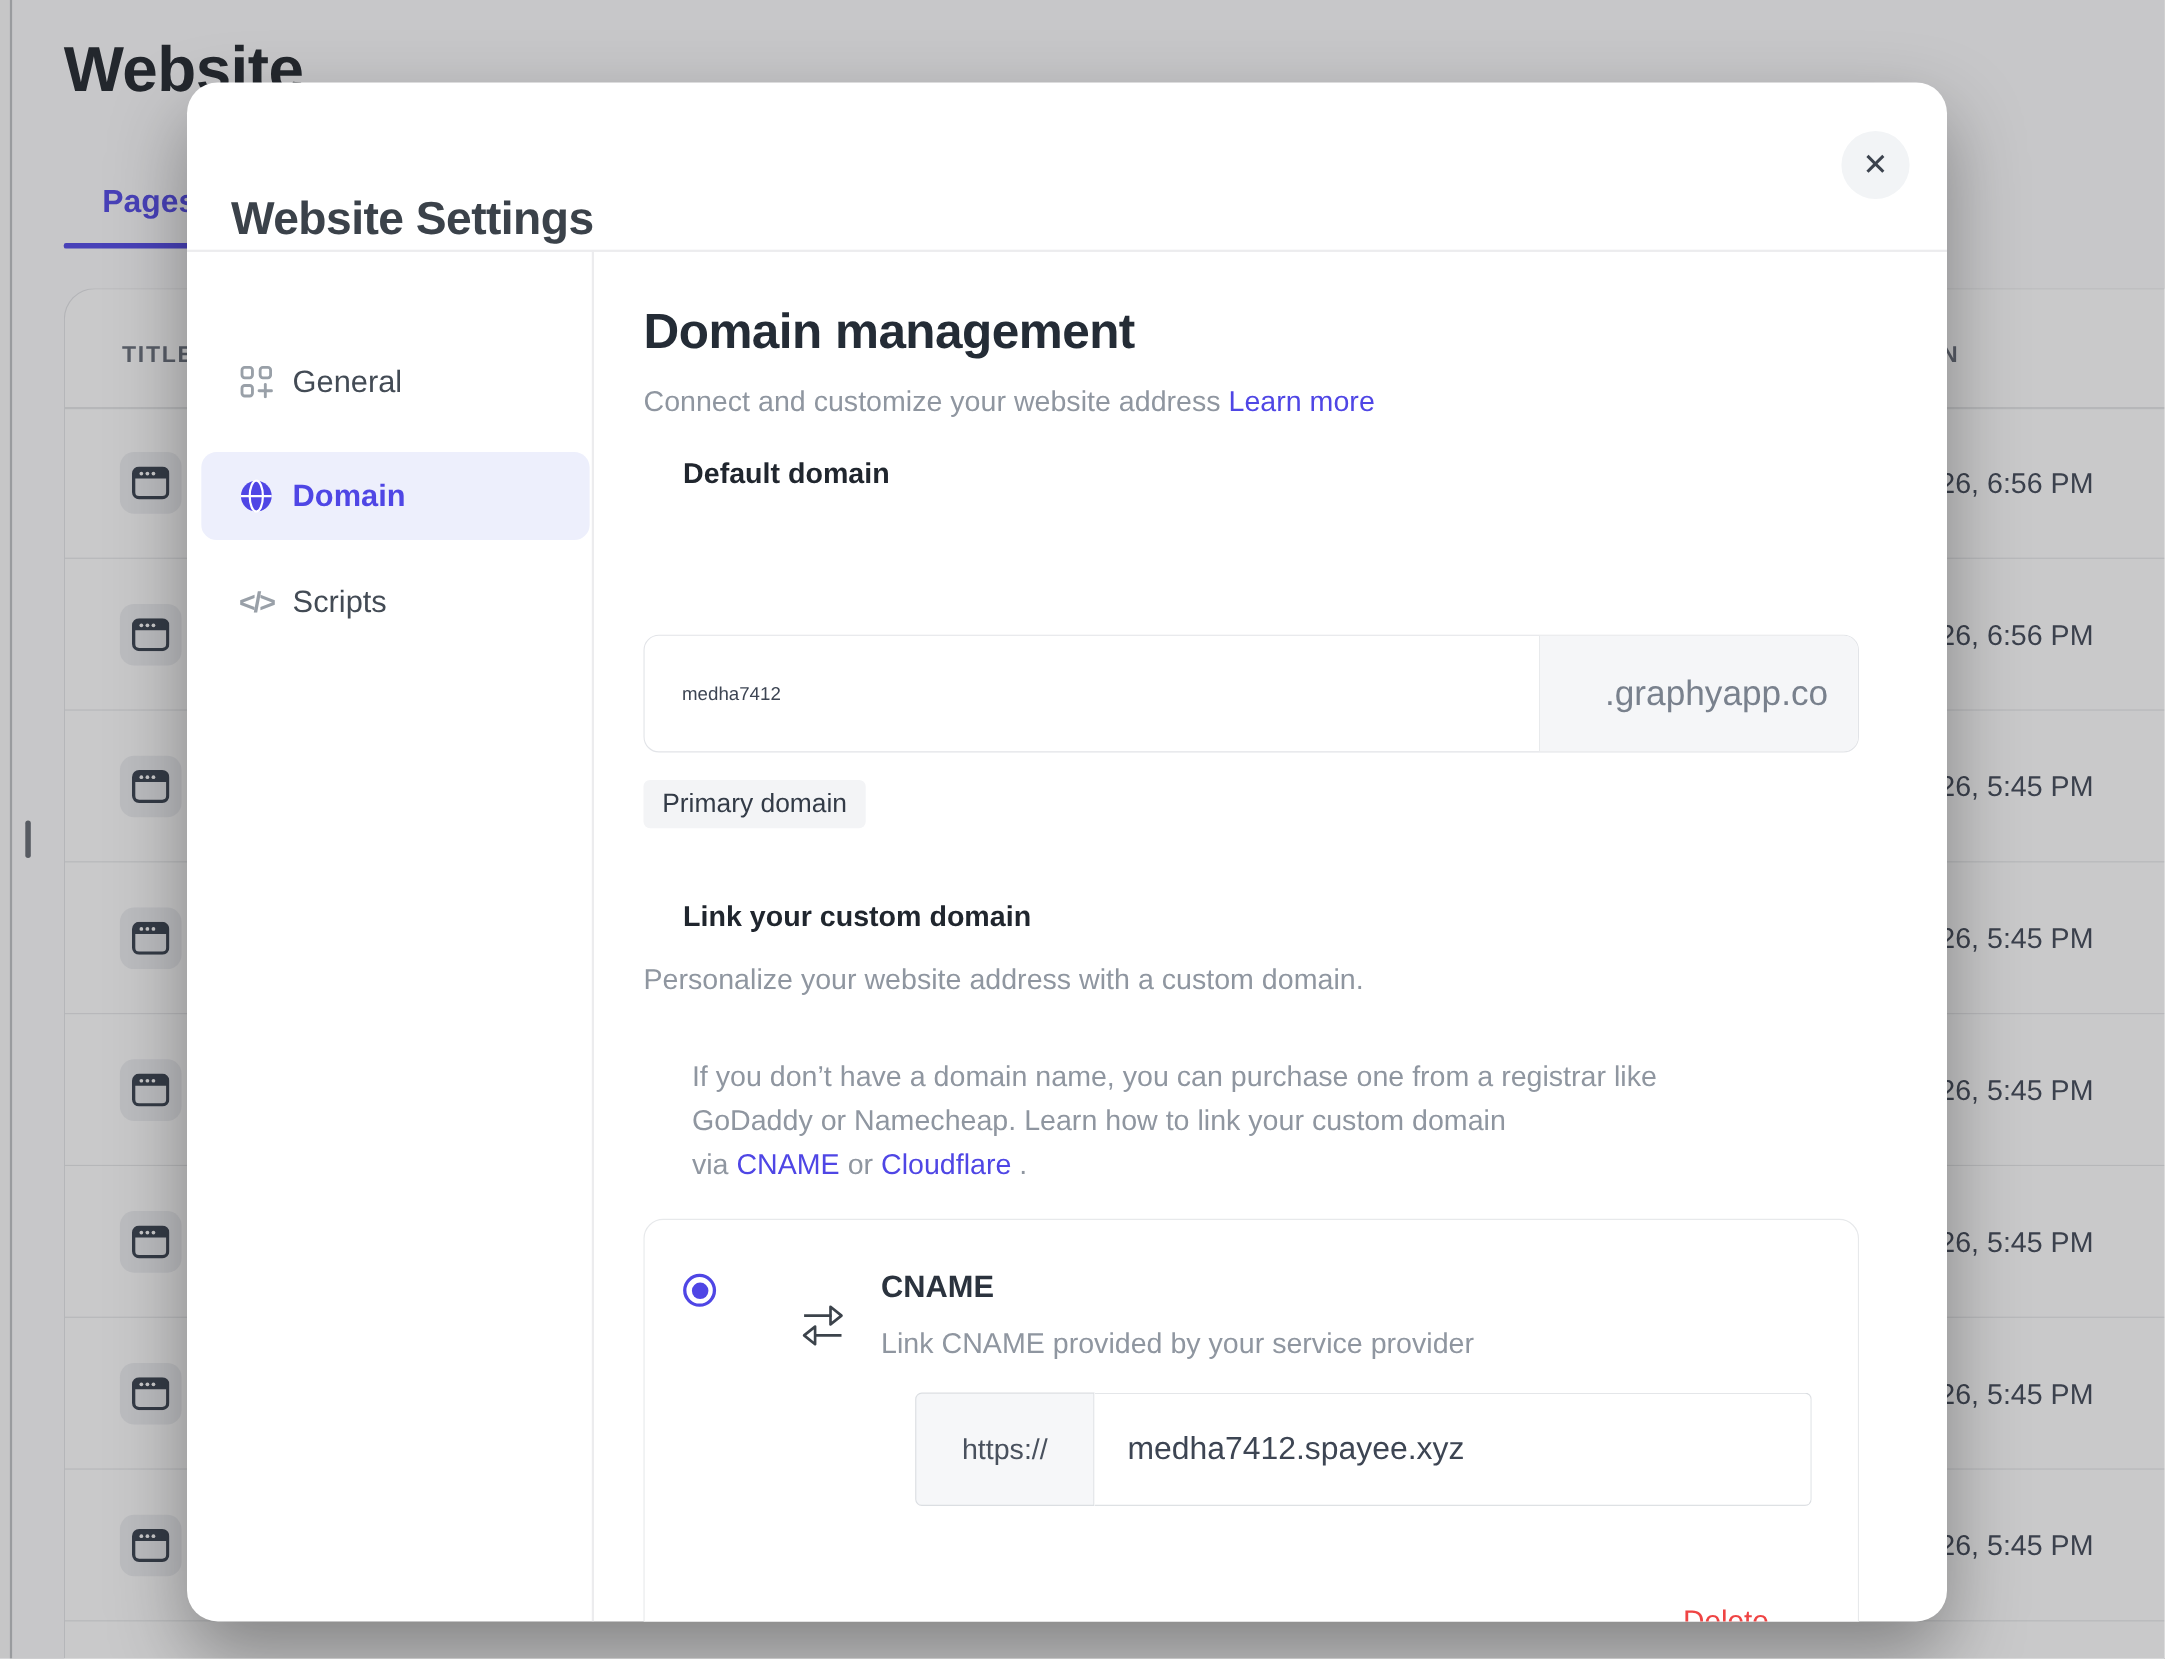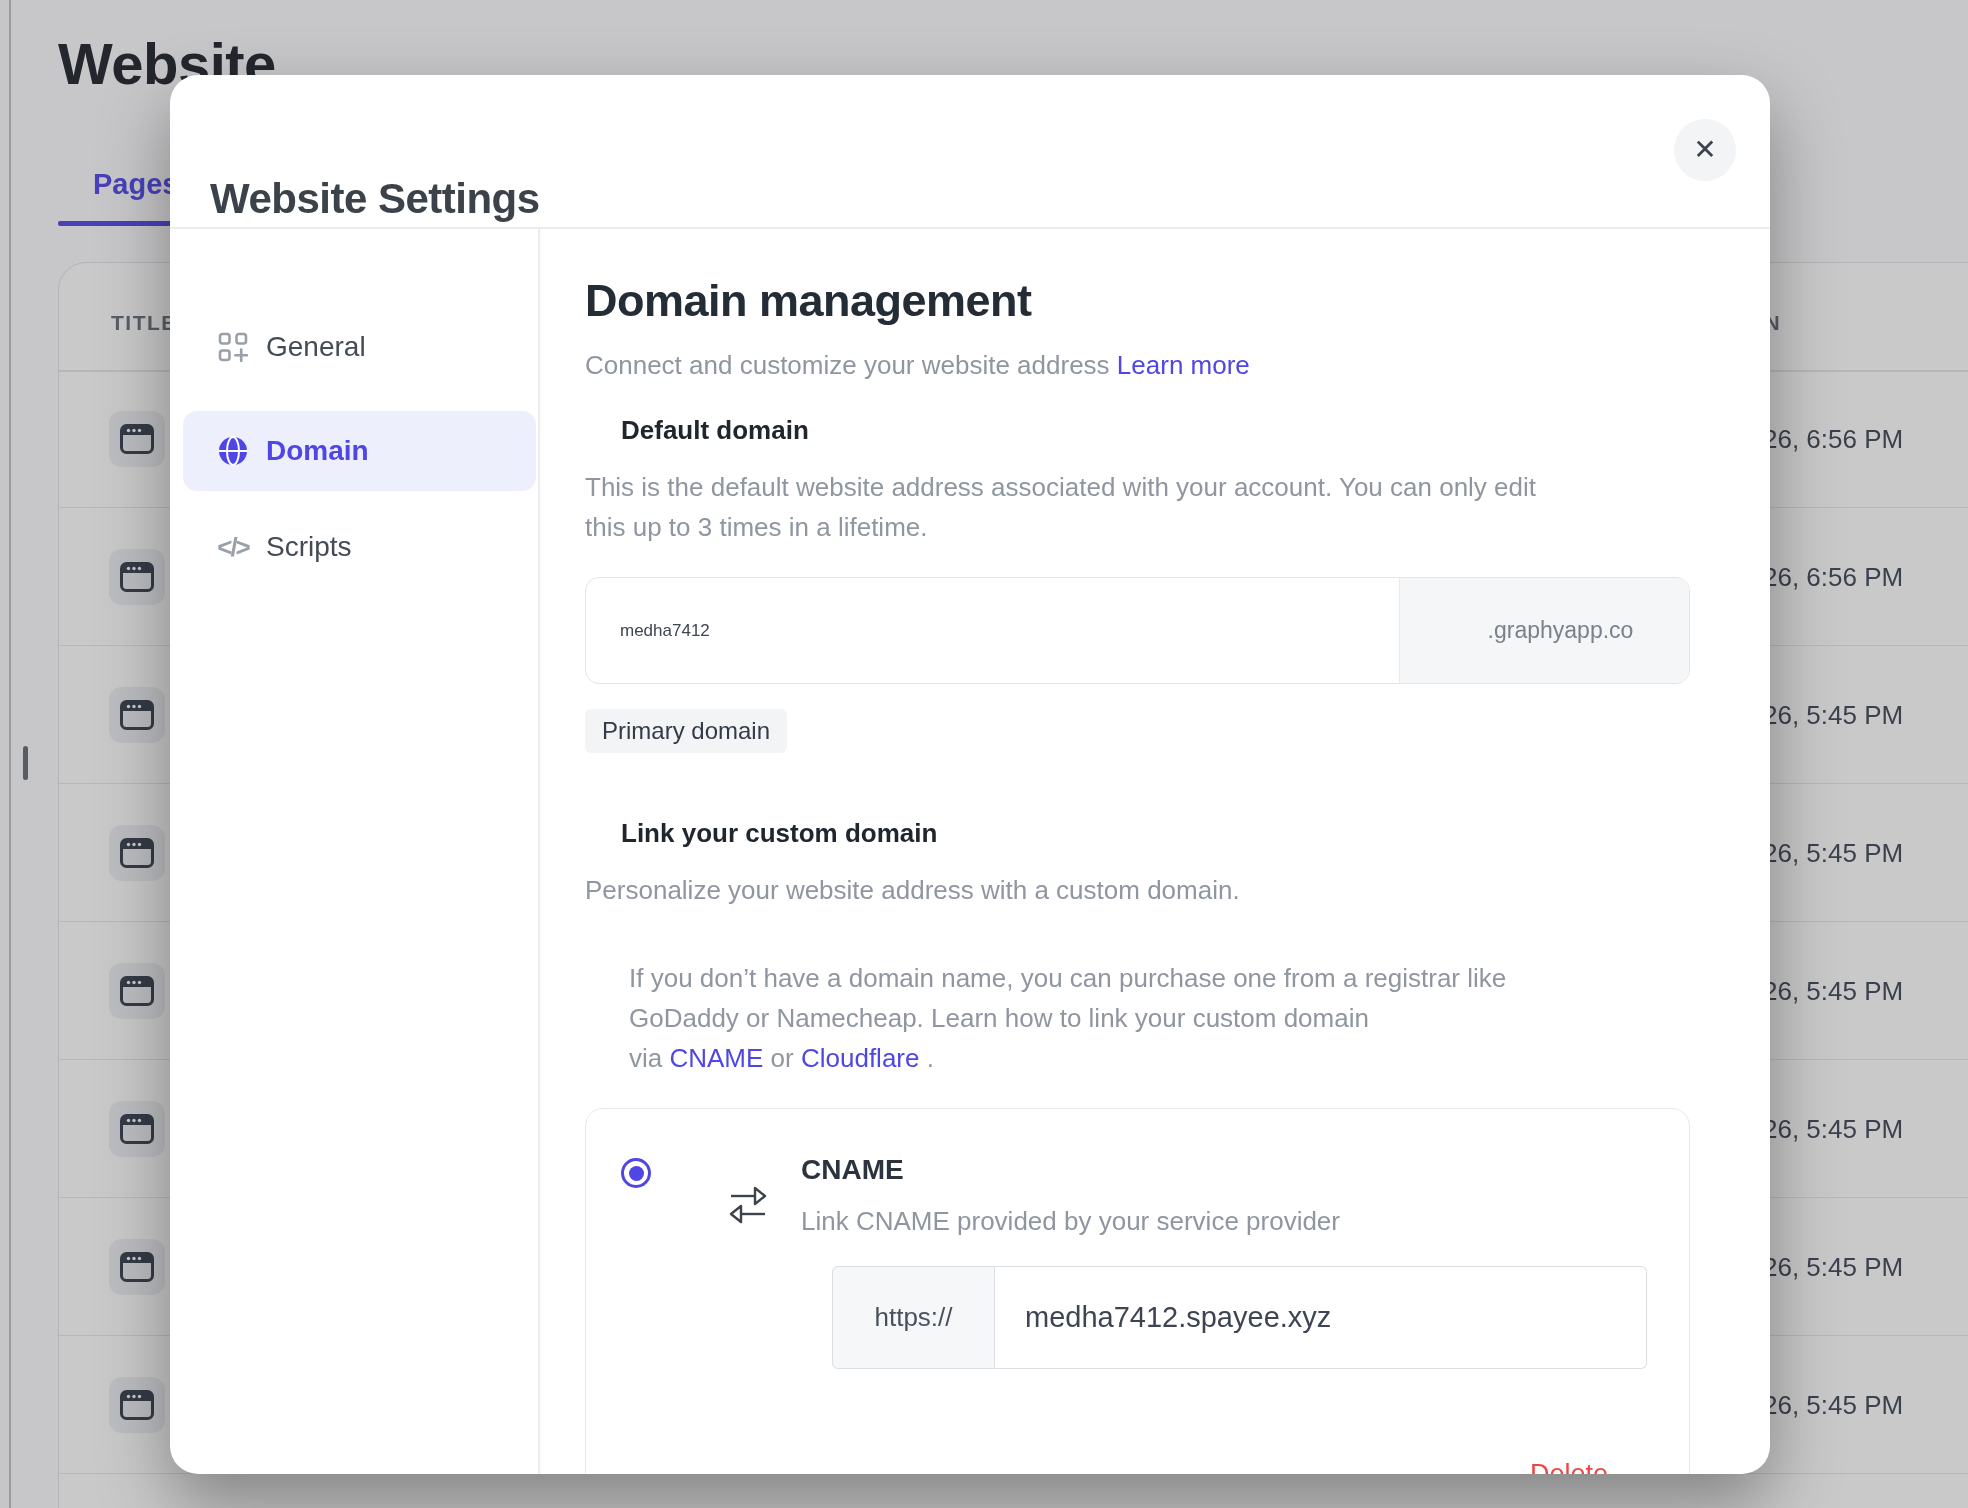--- a/index.html
+++ b/index.html
@@ -64,21 +64,21 @@
   .para.default-desc { top:392px; }
   .para.custom-desc { top:795px; }
   .para.custom-info { top:883px;margin-left:44px; }
 
   .domain-input-group { position:absolute; left:0; top:502px; width:1105px; height:107px;
                         border:1.5px solid #e2e4e8; border-radius:14px; background:#fff; display:flex; }
   .domain-input-group input { flex:1; border:none; outline:none; background:transparent; padding-left:34px;
                               font-size:17px; color:#3d4553; font-family:inherit; }
   .domain-suffix { width:290px; background:#f5f6f8; border-left:1.5px solid #e8eaec;
                    border-radius:0 13px 13px 0; display:flex; align-items:center; justify-content:center;
-                   font-size:23px; color:#79818d;padding-left:32px; }
+                   font-size:32px; color:#79818d;padding-left:32px; }
   .badge { position:absolute; left:0; top:634px; height:44px; padding:0 17px; background:#f3f4f6; border-radius:6px;
            display:inline-flex; align-items:center; font-size:24px; color:#333b47; }
 
   .cname-card { position:absolute; left:0; top:1033px; width:1105px; height:480px;
                 border:1.5px solid #e7e9eb; border-radius:18px; background:#fff; }
   .radio { position:absolute; left:35px; top:49px; width:30px; height:30px; border-radius:50%;
            border:3px solid #4f46e5; background:#fff; display:flex; align-items:center; justify-content:center; cursor:pointer; }
   .radio .dot { width:15px; height:15px; border-radius:50%; background:#4f46e5; }
   .transfer-ico { position:absolute; left:138px; top:74px; }
   .cname-title { position:absolute; left:215px; top:45px; font-size:28px; font-weight:700; color:#2b333e; }
@@ -250,24 +250,20 @@
       <span class="lbl">Scripts</span>
     </div>
 
     <div id="content">
       <div class="h1">Domain management</div>
       <div class="subtitle rich">
           <div class="line"><span>Connect and customize your website address </span><span class="link">Learn more</span></div>
         </div>
 
       <div class="sec-label default">Default domain</div>
-      <div class="para default-desc rich">
-          <div class="line"><span>This is the default website address associated with your account. You can only edit</span></div>
-          <div class="line"><span>this up to 3 times in a lifetime.</span></div>
-        </div>
 
       <div class="domain-input-group">
         <input type="text" spellcheck="false" value="medha7412" style="">
         <div class="domain-suffix">.graphyapp.co</div>
       </div>
       <div class="badge">Primary domain</div>
 
       <div class="sec-label custom">Link your custom domain</div>
       <div class="para custom-desc rich">
           <div class="line"><span>Personalize your website address with a custom domain.</span></div>

